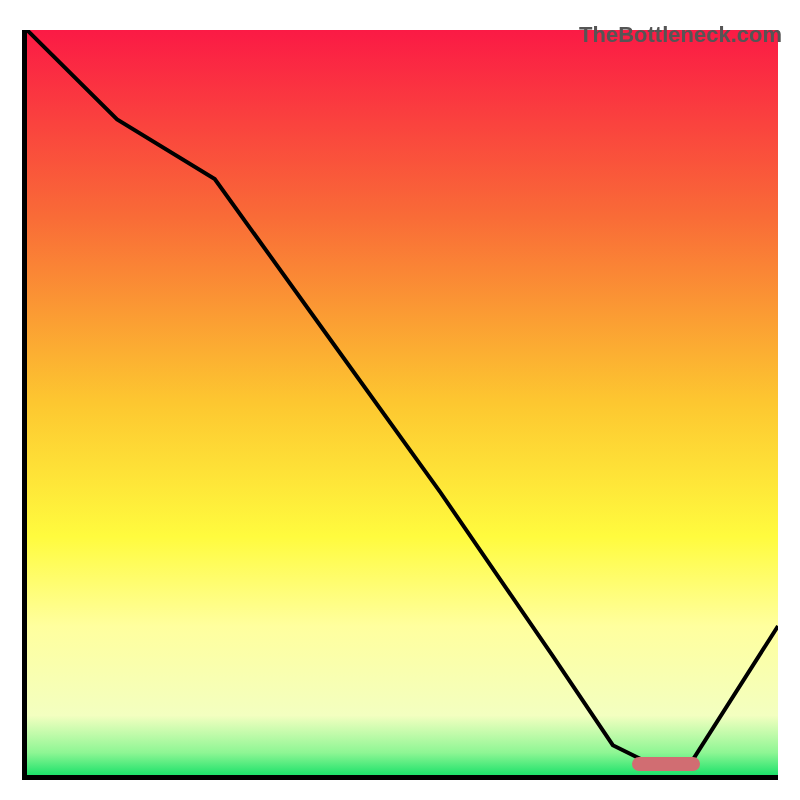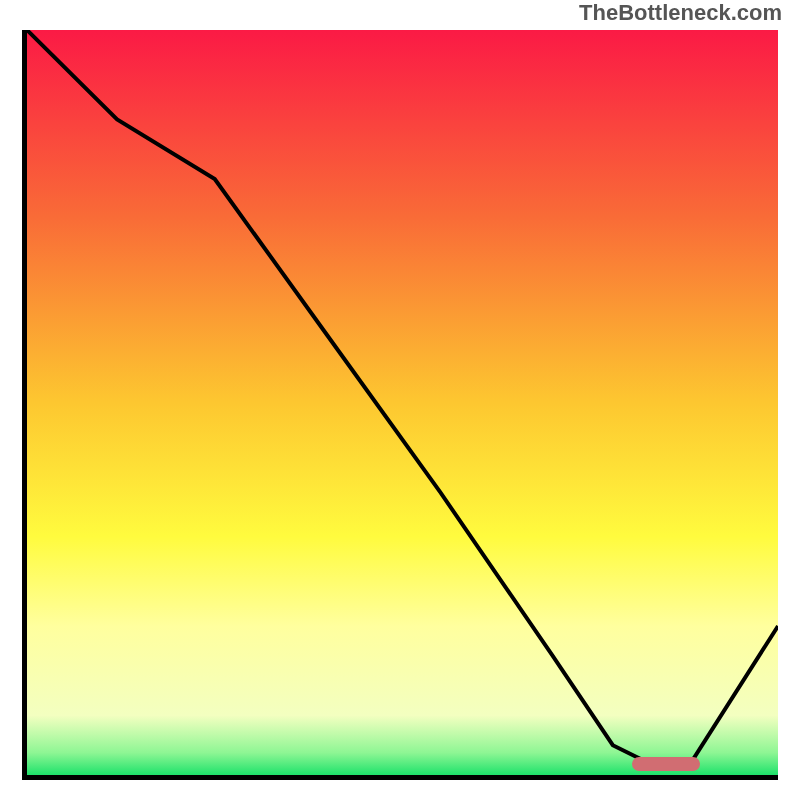--- a/index.html
+++ b/index.html
@@ -10,21 +10,21 @@
     position: relative;
     font-family: Arial, sans-serif;
   }
   .container {
     width: 800px;
     height: 800px;
     position: relative;
   }
   .watermark {
     position: absolute;
-    top: 0;
+    top: 22px;
     right: 18px;
     font-size: 22px;
     font-weight: bold;
     color: #555;
     z-index: 10;
   }
   .plot-area {
     position: absolute;
     top: 30px;
     left: 22px;

